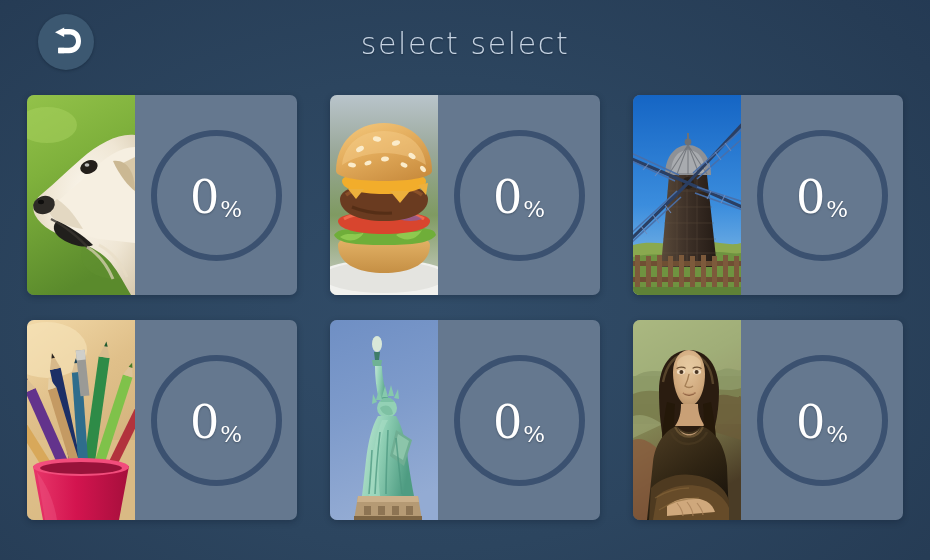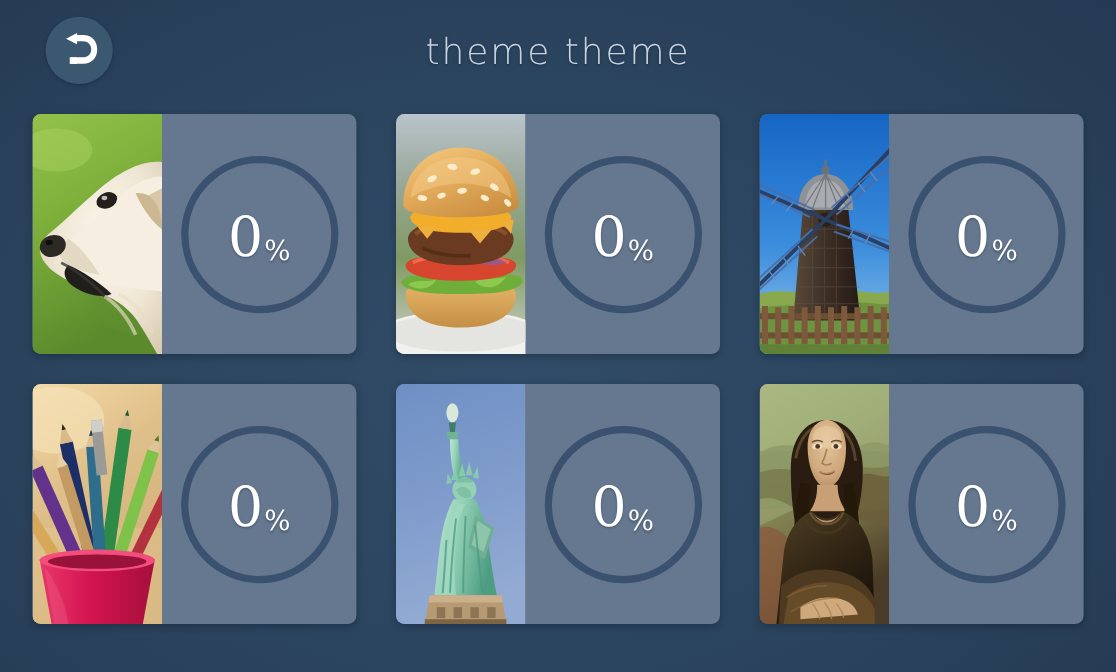--- a/index.html
+++ b/index.html
@@ -157,21 +157,21 @@
     <button id="back-button" aria-label="Back">
       <span>
         <svg width="32" height="30" viewBox="0 0 32 30" aria-hidden="true">
           <path d="M13.5 3.2 L13.5 7.4 L20.0 7.4 C24.3 7.4 27.0 10.1 27.0 14.1 C27.0 18.1 24.3 20.8 20.0 20.8 L9.6 20.8 L9.6 26.2 L20.2 26.2 C27.4 26.2 32.0 21.4 32.0 14.1 C32.0 6.9 27.4 2.1 20.2 2.1 L13.5 2.1 Z" fill="#ffffff" transform="translate(-1,0)"></path>
           <path d="M14.2 0.6 L14.2 9.9 L5.0 5.3 Z" fill="#ffffff"></path>
           <rect x="8.1" y="20.8" width="6.0" height="5.4" fill="#ffffff"></rect>
         </svg>
       </span>
     </button>
 
-    <div id="page-title">theme theme</div>
+    <div id="page-title">select select</div>
   </div>
 
   <div id="theme-grid">
 
     <div class="theme-card">
       <div class="card-thumb">
         <svg viewBox="0 0 108 200" preserveAspectRatio="xMidYMid slice" aria-hidden="true">
           <defs>
             <linearGradient id="dogGrass" x1="0" y1="0" x2="0.3" y2="1">
               <stop offset="0%" stop-color="#93c24a"></stop>

